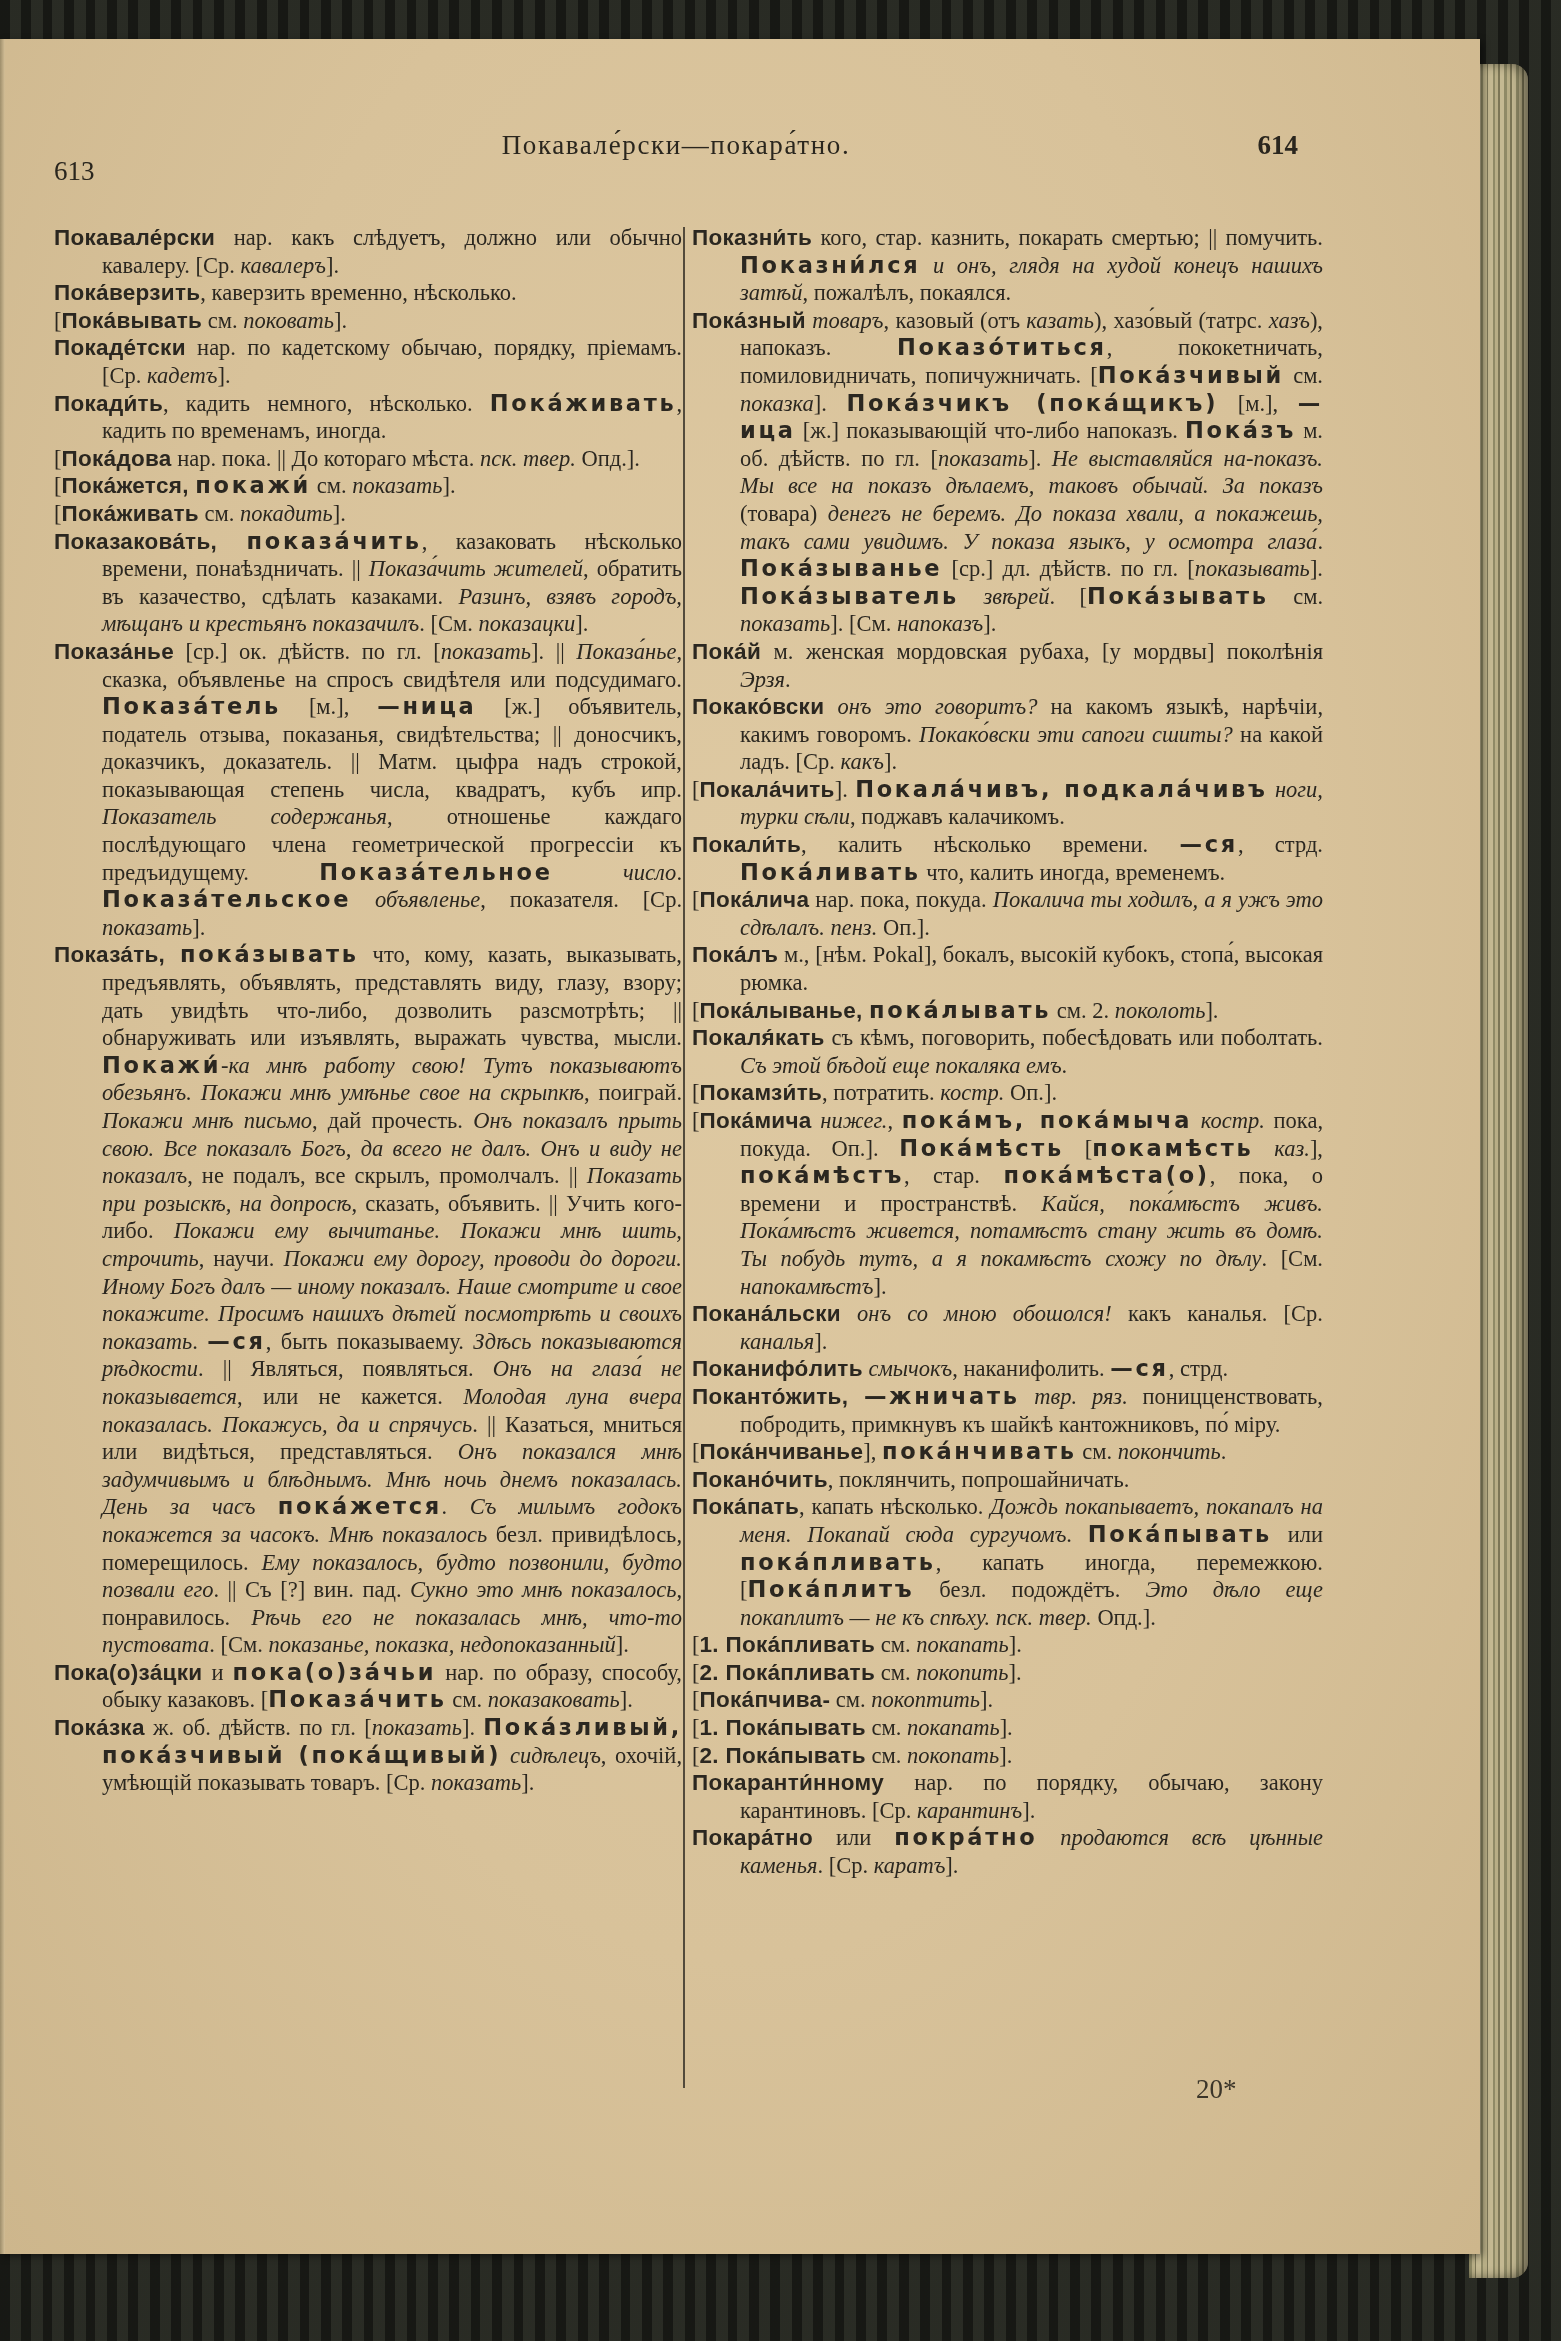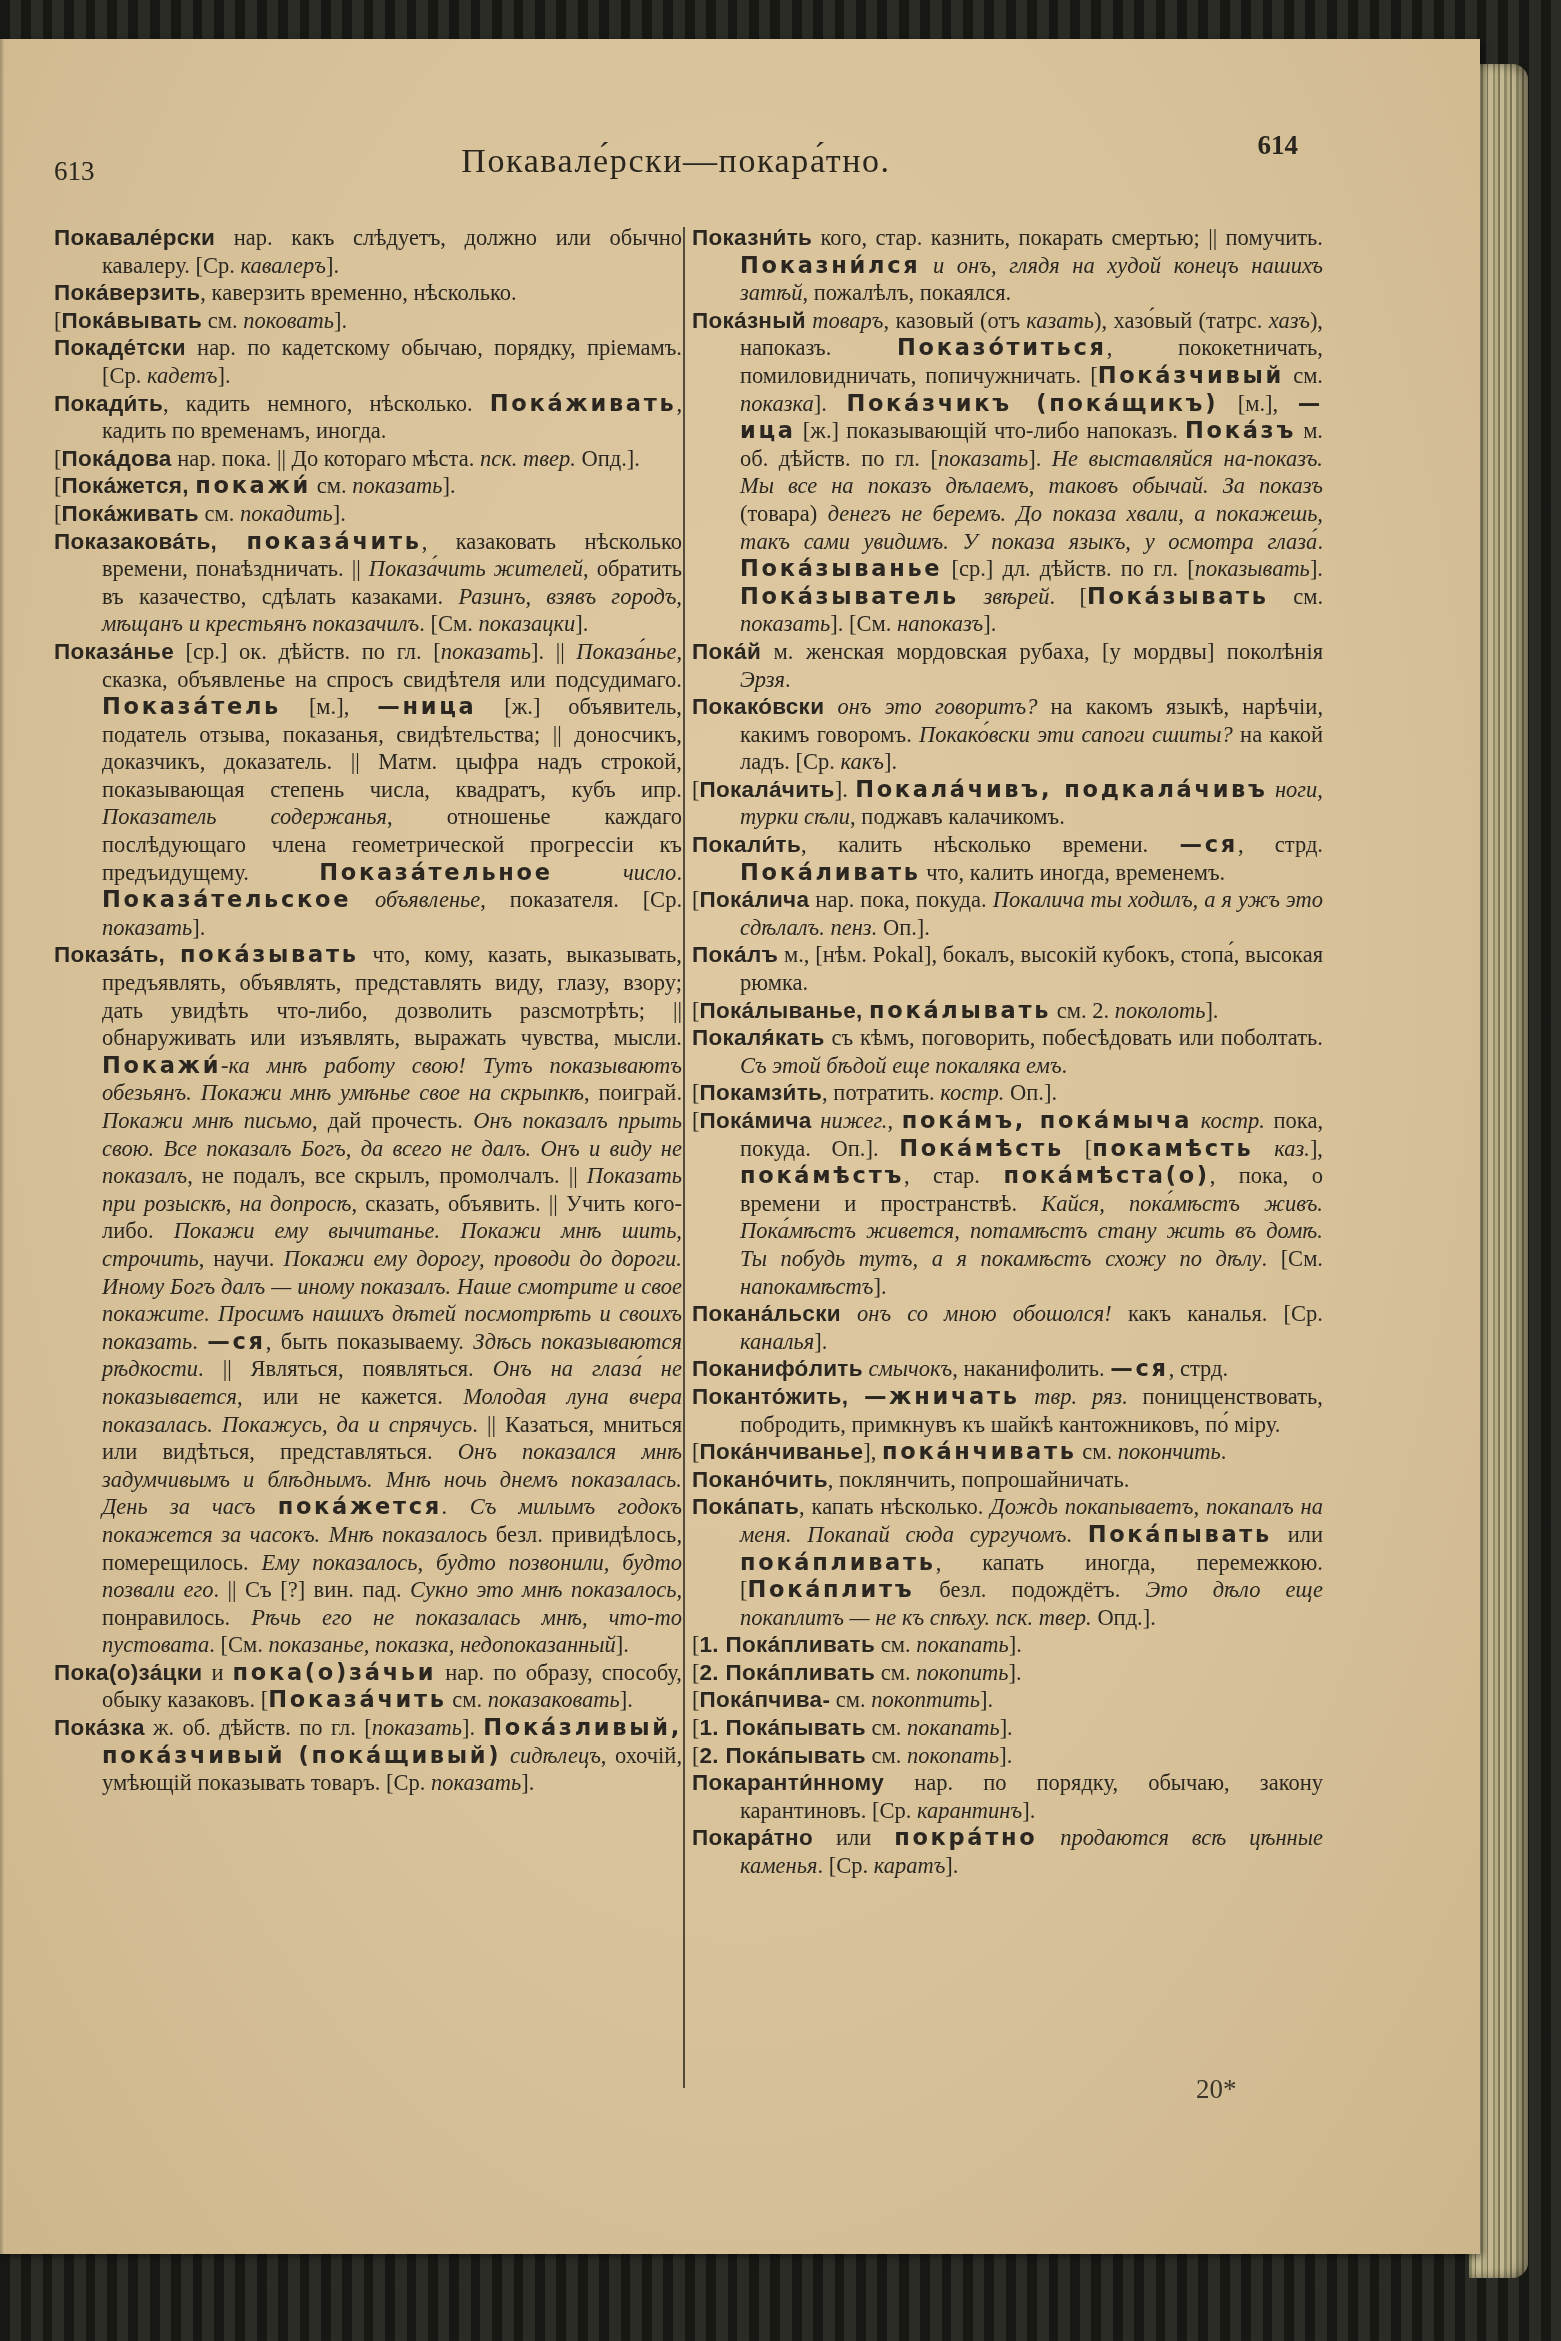--- a/index.html
+++ b/index.html
@@ -30,22 +30,22 @@
     content:""; position:absolute; left:0; top:0; width:5.4px; height:100%;
     background:linear-gradient(90deg,#9e8e6b,#d4bf97);
   }
   .running-head {
     position:absolute; top:91px; left:54px; width:1244px; height:43px;
     color:#2a261e;
   }
   .running-head .pg-left { position:absolute; left:0; top:0; font-size:27px;margin-top:26px; }
   .running-head .pg-right { position:absolute; right:0; top:0; font-size:27px;font-weight:bold; }
   .running-head .title {
-    position:absolute; left:0; right:0; text-align:center; top:12px;
-    font-size:34px; letter-spacing:1.6px;
+    position:absolute; left:0; right:0; text-align:center; top:0;
+    font-size:27px; letter-spacing:1.6px;
   }
   .col {
     position:absolute; top:185px; color:#2b2720;
     font-size:22.5px; line-height:27.6px;
   }
   .col.left  { left:54px; width:628px; }
   .col.right { left:692px; width:631px; }
   .rule {
     position:absolute; left:683px; top:188px; width:1.6px; height:1861px;
     background:#3b352a; opacity:0.85;

